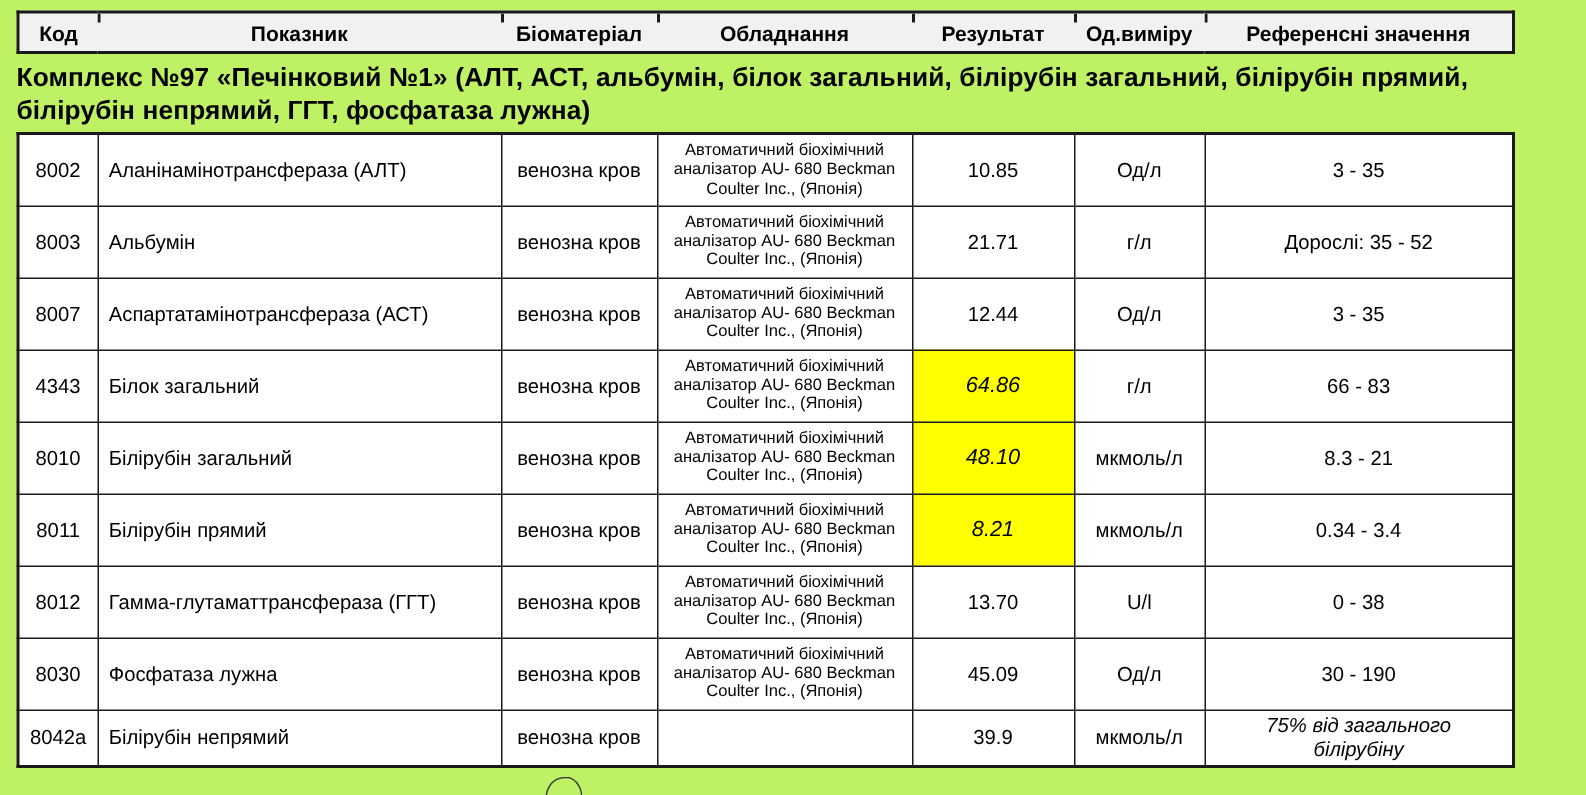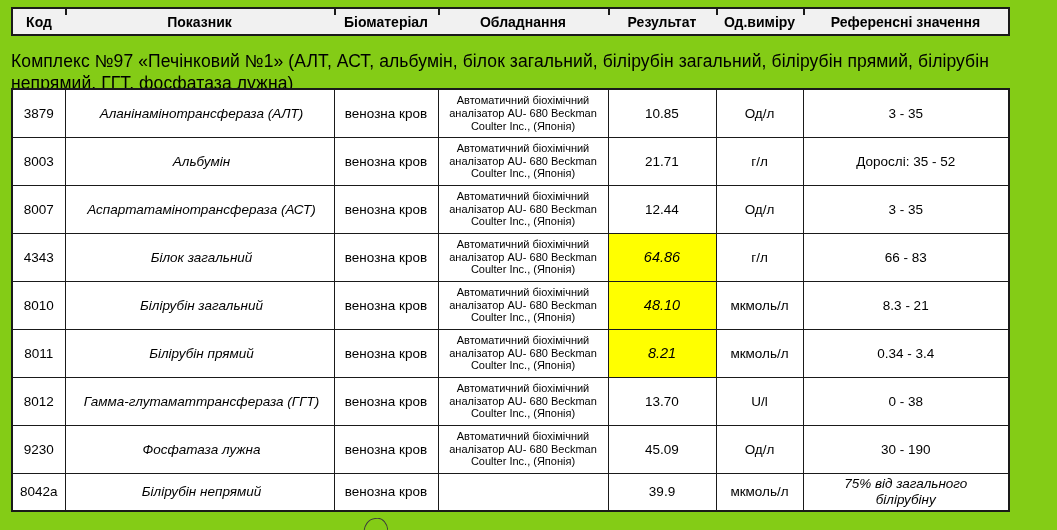--- a/index.html
+++ b/index.html
@@ -1,18 +1,18 @@
 <!DOCTYPE html>
 <html lang="uk"><head>
 <meta charset="utf-8">
 <style>
   html,body { margin:0; padding:0; }
   body { font-family:"Liberation Sans","DejaVu Sans",sans-serif; background:#ffffff; }
   .page {
-    position:relative; width:1057px; height:530px; background:#84cc16;
+    position:relative; width:1057px; height:530px; background:#bef264;
     overflow:hidden; color:#000;
   }
 
   
   table { border-collapse:collapse; table-layout:fixed; }
   .header-table {
     position:absolute; left:11px; top:7px; width:997px;
     border:2.5px solid #1a1a1a; background:#f1f1f1;
   }
   .header-table th {
@@ -28,37 +28,37 @@
   .col-code   { width:53px; }
   .col-name   { width:269px; }
   .col-bio    { width:104px; }
   .col-equip  { width:170px; }
   .col-result { width:108px; }
   .col-unit   { width:87px; }
   .col-ref    { width:206px; }
 
   
   .section-title {
-    position:absolute; left:11px; top:51px; width:1036px;
-    font-size:17.5px; font-weight:normal; line-height:1.23; color:#000;
+    position:absolute; left:11px; top:41px; width:1036px;
+    font-size:17.5px; font-weight:bold; line-height:1.23; color:#000;
     letter-spacing:0.1px;
   }
 
   
   .body-table {
     position:absolute; left:11px; top:88px; width:997px;
     border:2.5px solid #1a1a1a; background:#fff;
   }
   .body-table td {
     border:1.4px solid #1a1a1a; padding:1px 3px;
     font-size:13.5px; text-align:center; vertical-align:middle; color:#000;
   }
   .body-table tr    { height:48px; }
   .body-table tr.short { height:38px; }
-  td.cell-name { text-align:center; padding-left:7px;font-style:italic; }
+  td.cell-name { text-align:left; padding-left:7px; }
   td.cell-equip { font-size:11px; line-height:1.18; padding:1px 2px; }
   td.cell-ref.narrow { padding:0 26px; line-height:1.2;font-style:italic; }
   td.cell-result.hl {
     background:#ffff00; font-weight:normal; font-style:italic; font-size:14.5px;
   }
 
   
   .partial-glyph {
     position:absolute; left:363px; top:518px; width:23px; height:14px;
     border:1.6px solid #3c3c3c; border-bottom:none;
@@ -102,21 +102,21 @@
         <col class="col-name">
         <col class="col-bio">
         <col class="col-equip">
       <col class="col-result">
         <col class="col-unit">
         <col class="col-ref">
     </colgroup>
 
     <tbody>
         <tr>
-      <td class="cell-code">3879</td>
+      <td class="cell-code">8002</td>
       <td class="cell-name">Аланінамінотрансфераза (АЛТ)</td>
       <td class="cell-bio">венозна кров</td>
       <td class="cell-equip">Автоматичний біохімічний аналізатор AU- 680 Beckman Coulter Inc., (Японія)</td>
       <td class="cell-result">10.85</td>
       <td class="cell-unit">Од/л</td>
       <td class="cell-ref">3 - 35</td>
     </tr>
 
     <tr>
       <td class="cell-code">8003</td>
@@ -172,21 +172,21 @@
       <td class="cell-code">8012</td>
       <td class="cell-name">Гамма-глутаматтрансфераза (ГГТ)</td>
       <td class="cell-bio">венозна кров</td>
       <td class="cell-equip">Автоматичний біохімічний аналізатор AU- 680 Beckman Coulter Inc., (Японія)</td>
       <td class="cell-result">13.70</td>
       <td class="cell-unit">U/l</td>
       <td class="cell-ref">0 - 38</td>
     </tr>
 
     <tr>
-      <td class="cell-code">9230</td>
+      <td class="cell-code">8030</td>
       <td class="cell-name">Фосфатаза лужна</td>
       <td class="cell-bio">венозна кров</td>
       <td class="cell-equip">Автоматичний біохімічний аналізатор AU- 680 Beckman Coulter Inc., (Японія)</td>
       <td class="cell-result">45.09</td>
       <td class="cell-unit">Од/л</td>
       <td class="cell-ref">30 - 190</td>
     </tr>
 
     <tr class="short">
       <td class="cell-code">8042а</td>

